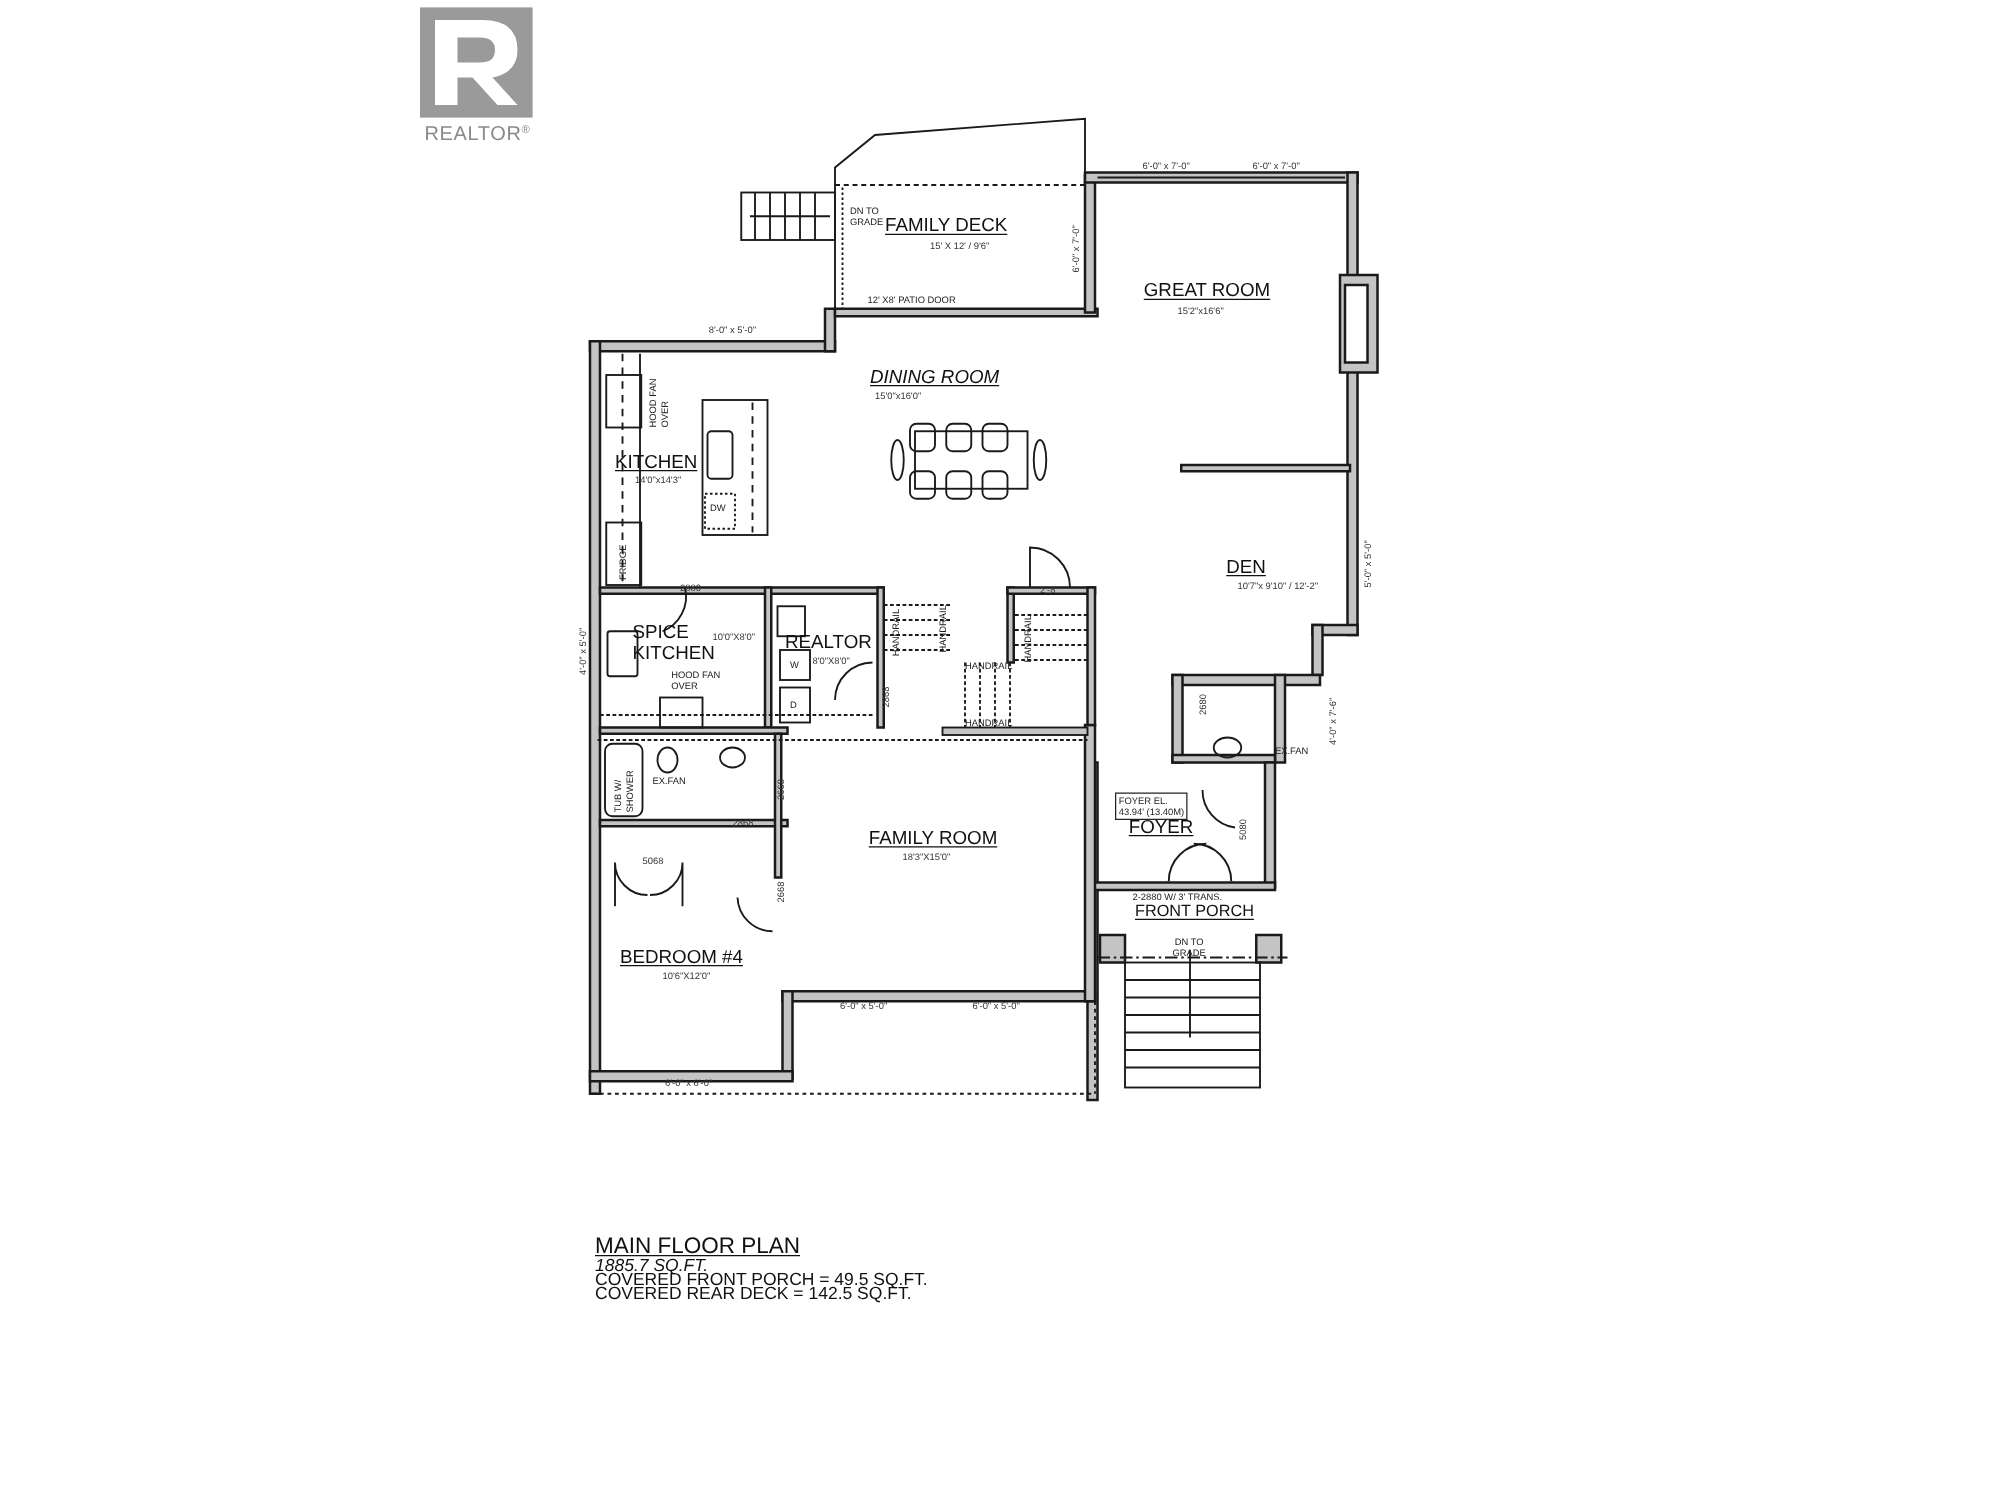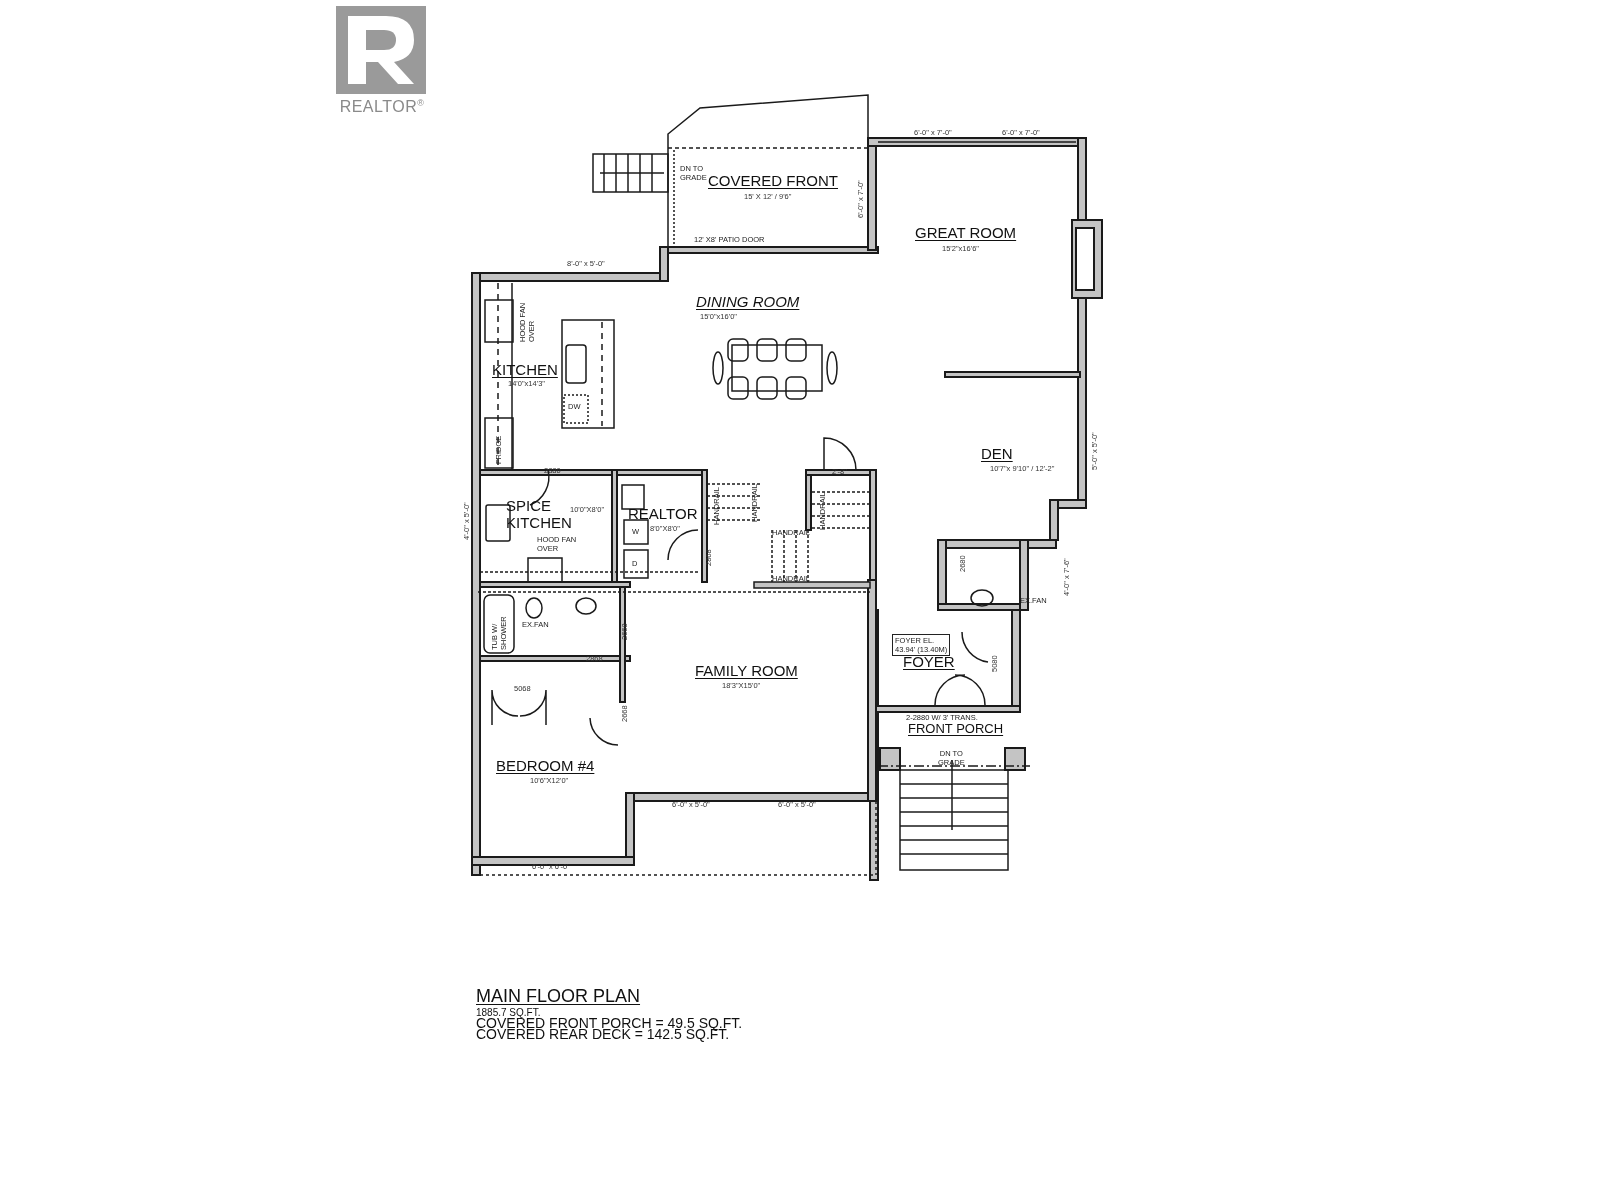--- a/index.html
+++ b/index.html
@@ -8,21 +8,21 @@
   .logo-box{width:90px;height:88px;background:#9a9a9a;position:relative;}
   .logo-text{font-size:16px;color:#8a8a8a;letter-spacing:0.5px;margin-top:4px;}
   .plan{position:absolute;left:0;top:0;width:1600px;height:1200px;}
   .lbl{position:absolute;font-family:"Liberation Sans",sans-serif;white-space:nowrap;}
   .room{font-size:15px;text-decoration:underline;text-underline-offset:2px;}
   .dim{font-size:7.5px;color:#333;}
   .small{font-size:7.5px;color:#222;}
   .vert{transform:rotate(-90deg);transform-origin:left top;}
   .legend{position:absolute;left:476px;top:986px;}
   .legend .title{font-size:18px;text-decoration:underline;text-underline-offset:2px;}
-  .legend .line{font-size:10px;line-height:11px;}
+  .legend .line{font-size:14px;line-height:11px;font-style:italic;}
   .legend .line2{font-size:14px;line-height:11px;}
 </style>
 </head>
 <body>
 
 <div class="logo">
   <div class="logo-box">
     <svg width="90" height="88" viewBox="0 0 90 88">
       <rect x="0" y="0" width="90" height="88" fill="#9a9a9a"></rect>
       <path d="M12 10 H50 Q78 10 78 34 Q78 52 58 56 L78 78 H62 L42 56 H30 V78 H12 Z" fill="#ffffff"></path>
@@ -170,21 +170,21 @@
     <line x1="900" y1="840" x2="1008" y2="840"></line>
       <line x1="900" y1="854" x2="1008" y2="854"></line>
     <line x1="952" y1="760" x2="952" y2="830"></line>
     <line x1="878" y1="766" x2="1030" y2="766" stroke-dasharray="10,3,2,3"></line>
 
     <line x1="474" y1="875" x2="876" y2="875" stroke-dasharray="3,3"></line>
     <line x1="876" y1="801" x2="876" y2="875" stroke-dasharray="3,3"></line>
   </g>
 </svg>
 
-<div class="lbl room" style="left:708px;top:172px;font-size:15px;">COVERED FRONT</div>
+<div class="lbl room" style="left:708px;top:172px;font-size:15px;">FAMILY DECK</div>
 <div class="lbl dim" style="left:744px;top:192px;">15' X 12' / 9'6"</div>
 <div class="lbl small" style="left:680px;top:164px;line-height:9px;"><span>DN TO</span><br><span>GRADE</span></div>
 <div class="lbl small" style="left:694px;top:235px;">12' X8' PATIO DOOR</div>
 
 <div class="lbl room" style="left:915px;top:224px;">GREAT ROOM</div>
 <div class="lbl dim" style="left:942px;top:244px;">15'2"x16'6"</div>
 <div class="lbl dim" style="left:914px;top:128px;">6'-0" x 7'-0"</div>
 <div class="lbl dim" style="left:1002px;top:128px;">6'-0" x 7'-0"</div>
 <div class="lbl dim vert" style="left:856px;top:218px;">6'-0" x 7'-0"</div>
 

